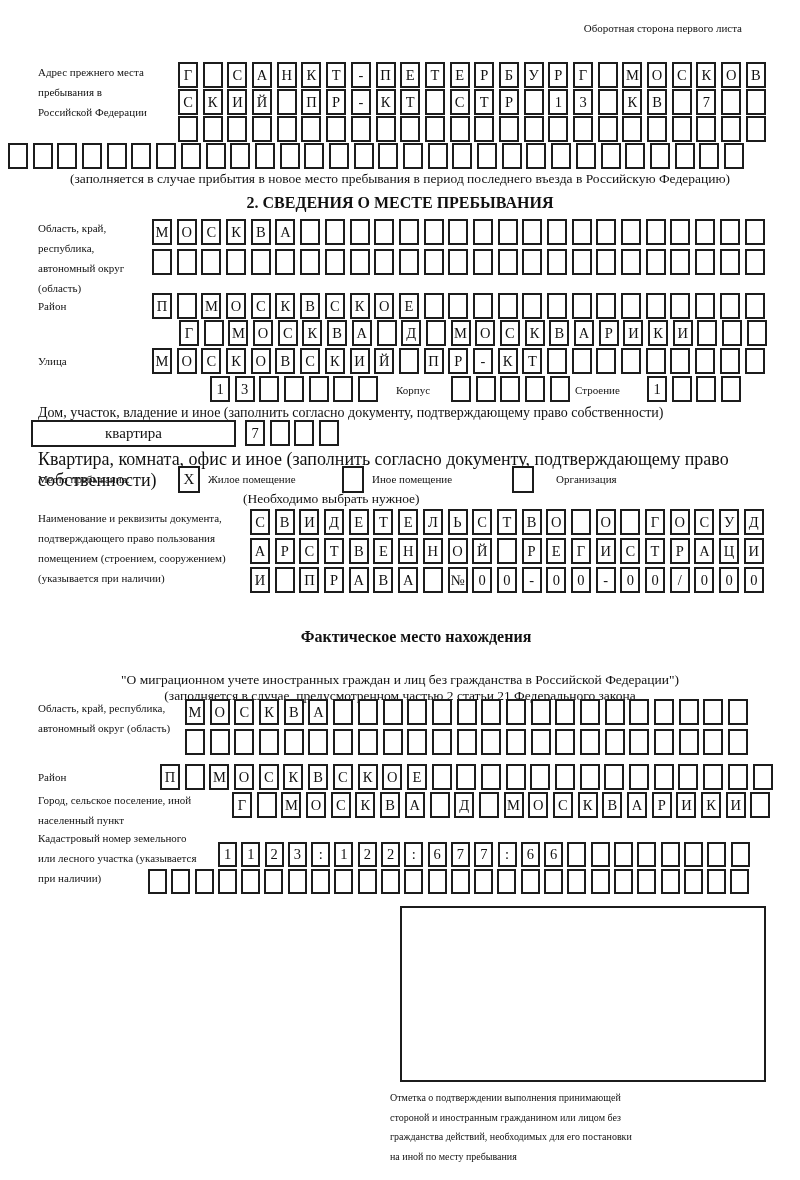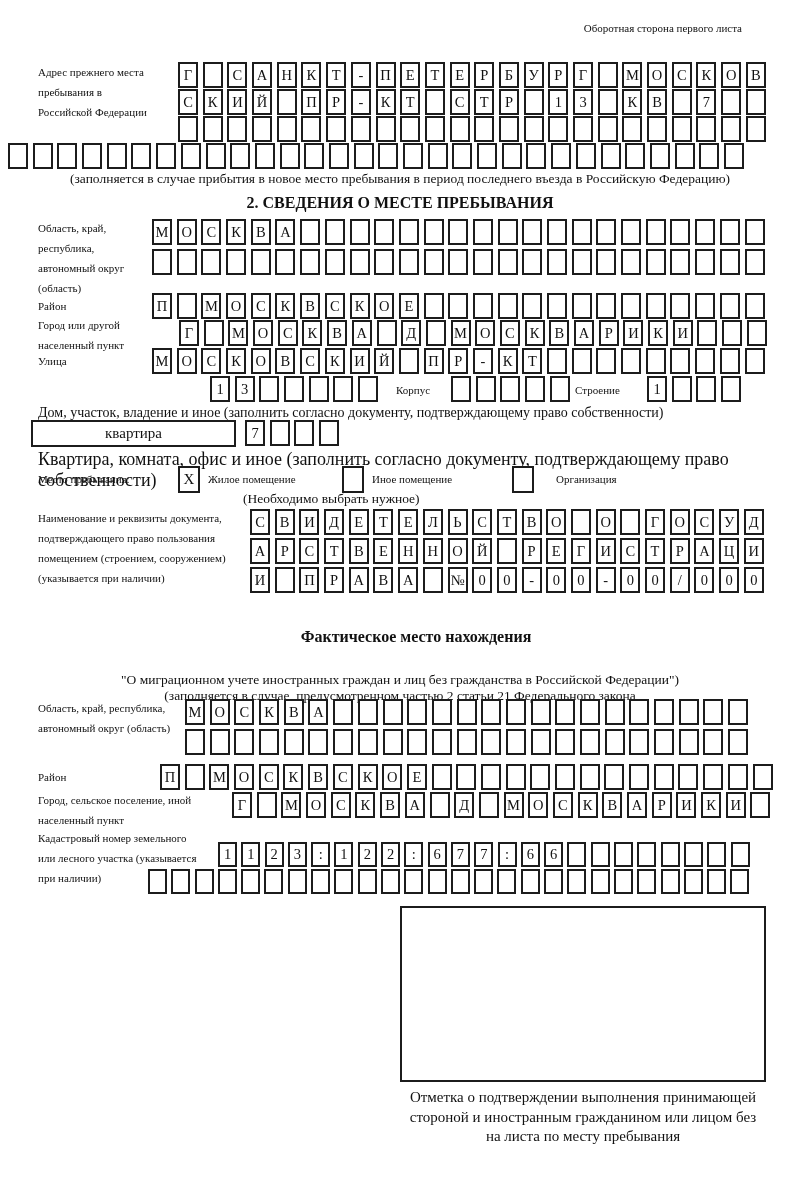--- a/index.html
+++ b/index.html
@@ -23,21 +23,21 @@
   .box.tight { width:19px; height:25px; margin-right:4.3px; }
   .longbox {
     border:2px solid #1c1c1c; height:27px; display:flex;
     align-items:center; justify-content:center; font-size:15px; background:#fff;
   }
   .checkcell {
     width:22px; height:27px; border:2px solid #1c1c1c; display:flex;
     align-items:center; justify-content:center; font-size:15px; flex:none; background:#fff;
   }
   .stampbox { border:2px solid #1c1c1c; background:#fff; }
-  .footer-line { font-size:15px; line-height:19.5px; text-align:center; }
+  .footer-line { font-size:10px; line-height:19.5px; text-align:left; }
 </style>
 </head>
 <body>
 
 <div class="page">
 
   <div class="abs lbl" style="top:18px; right:58px;">Оборотная сторона первого листа</div>
 
   <div class="abs lbl" style="left:38px; top:62px; width:120px;">Адрес прежнего места пребывания в Российской Федерации</div>
   <div class="abs boxrow" style="left:178px; top:62px;">
@@ -232,21 +232,20 @@
       <span class="box"></span>
       <span class="box"></span>
       <span class="box"></span>
       <span class="box"></span>
       <span class="box"></span>
       <span class="box"></span>
       <span class="box"></span>
       <span class="box"></span>
     </div>
 
-  <div class="abs lbl" style="left:38px; top:315px; width:135px;">Город или другой населенный пункт</div>
   <div class="abs boxrow" style="left:179px; top:320px;">
       <span class="box">Г</span>
       <span class="box"></span>
       <span class="box">М</span>
       <span class="box">О</span>
       <span class="box">С</span>
       <span class="box">К</span>
       <span class="box">В</span>
       <span class="box">А</span>
       <span class="box"></span>
@@ -574,16 +573,17 @@
       <span class="box tight"></span>
       <span class="box tight"></span>
       <span class="box tight"></span>
       <span class="box tight"></span>
     </div>
 
   <div class="abs stampbox" style="left:400px; top:906px; width:366px; height:176px;"></div>
   <div class="abs" style="left:390px; top:1088px; width:386px;">
     <div class="footer-line">Отметка о подтверждении выполнения принимающей</div>
     <div class="footer-line">стороной и иностранным гражданином или лицом без</div>
-    <div class="footer-line">на листа по месту пребывания</div>
+    <div class="footer-line">гражданства действий, необходимых для его постановки</div>
+    <div class="footer-line">на иной по месту пребывания</div>
   </div>
 
 </div>
 
 </body></html>

